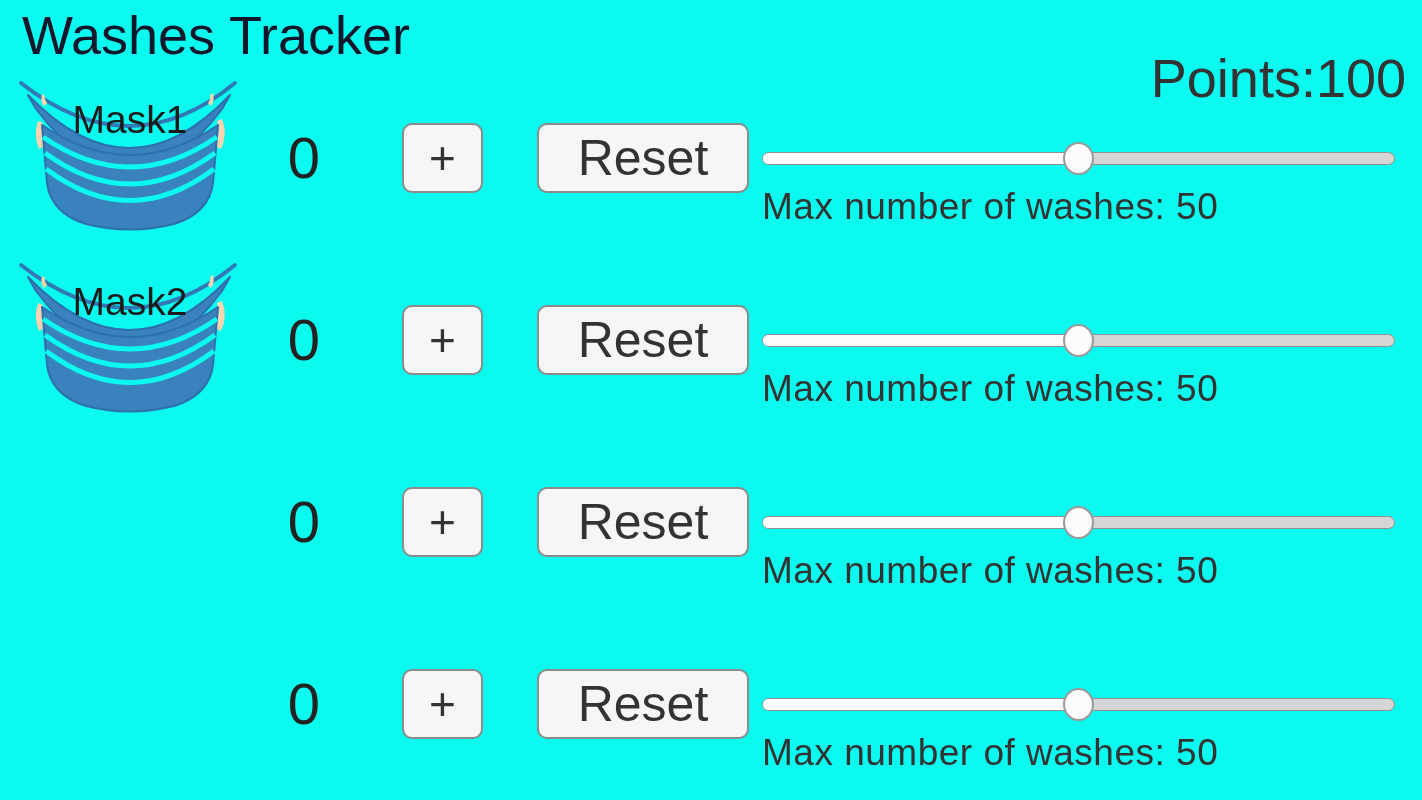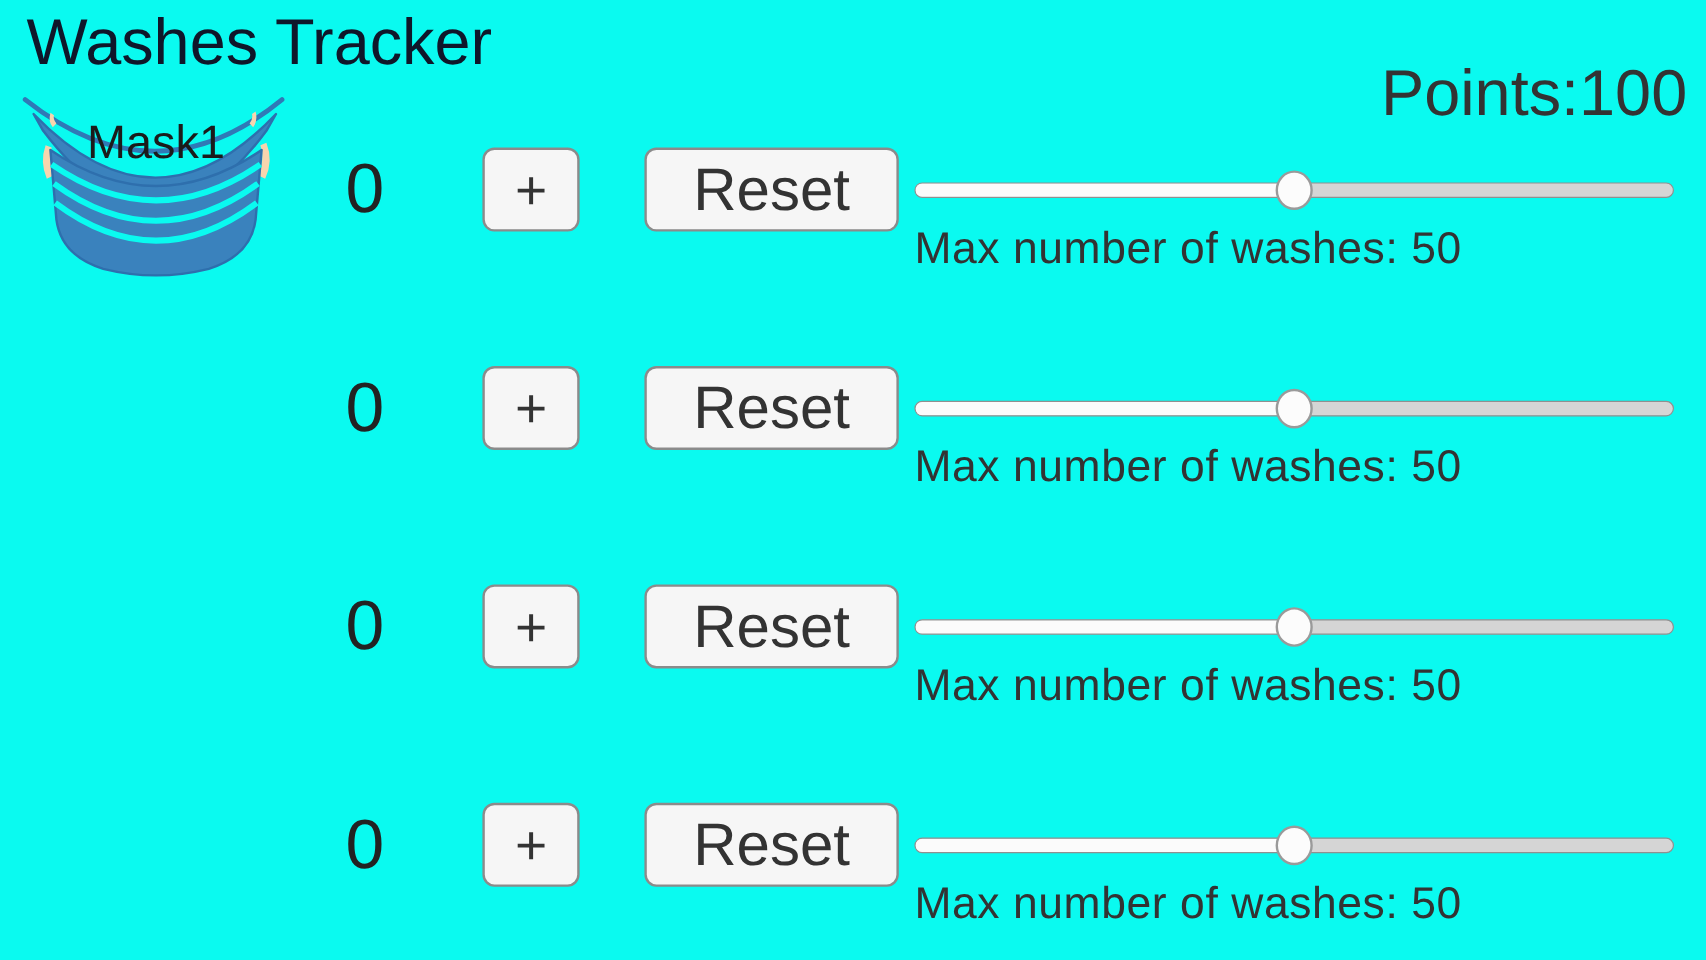--- a/index.html
+++ b/index.html
@@ -95,20 +95,35 @@
   <div class="slider">
     <div class="track">
         <div class="fill" style="width: 50%;"></div>
       </div>
     <div class="thumb" style="left: calc(50% - 16px);"></div>
   </div>
   <div class="slider-label">Max number of washes: 50</div>
 </div>
 
 <div class="row r1">
+  <div class="mask">
+    <svg viewBox="0 0 228 166">
+      <path d="M5,8 Q114,94 219,8" stroke="#3079b6" stroke-width="4" fill="none" stroke-linecap="round"></path>
+      <path d="M26,19 Q24,27 28,31 L31,28 Q28,24 29,21 Z" fill="#f7d5ae"></path>
+      <path d="M197,18 Q199,26 195,31 L192,28 Q195,24 194,20 Z" fill="#f7d5ae"></path>
+      <path d="M22,46 Q17,60 23,74 L29,71 Q24,59 27,48 Z" fill="#f7d5ae"></path>
+      <path d="M206,44 Q212,59 205,74 L199,71 Q205,58 201,46 Z" fill="#f7d5ae"></path>
+      <path d="M12,20 Q114,126 214,20 L206,34 Q114,158 20,34 Z" fill="#3a82bd" stroke="#2e6fad" stroke-width="2" stroke-linejoin="round"></path>
+      <path d="M26,50 Q114,110 202,50 L197,108 Q193,138 158,149 Q114,160 70,149 Q35,138 31,108 Z" fill="#3a82bd" stroke="#2e6fad" stroke-width="2" stroke-linejoin="round"></path>
+      <path d="M27,62 Q114,122 201,62" stroke="#0afaf0" stroke-width="5" fill="none"></path>
+      <path d="M29,78 Q114,140 199,78" stroke="#0afaf0" stroke-width="5" fill="none"></path>
+      <path d="M30,94 Q114,157 198,94" stroke="#0afaf0" stroke-width="5" fill="none"></path>
+    </svg>
+    <div class="mask-label">Mask2</div>
+  </div>
   <div class="count">0</div>
   <div class="btn plus">+</div>
   <div class="btn reset">Reset</div>
   <div class="slider">
     <div class="track">
         <div class="fill" style="width: 50%;"></div>
       </div>
     <div class="thumb" style="left: calc(50% - 16px);"></div>
   </div>
   <div class="slider-label">Max number of washes: 50</div>

